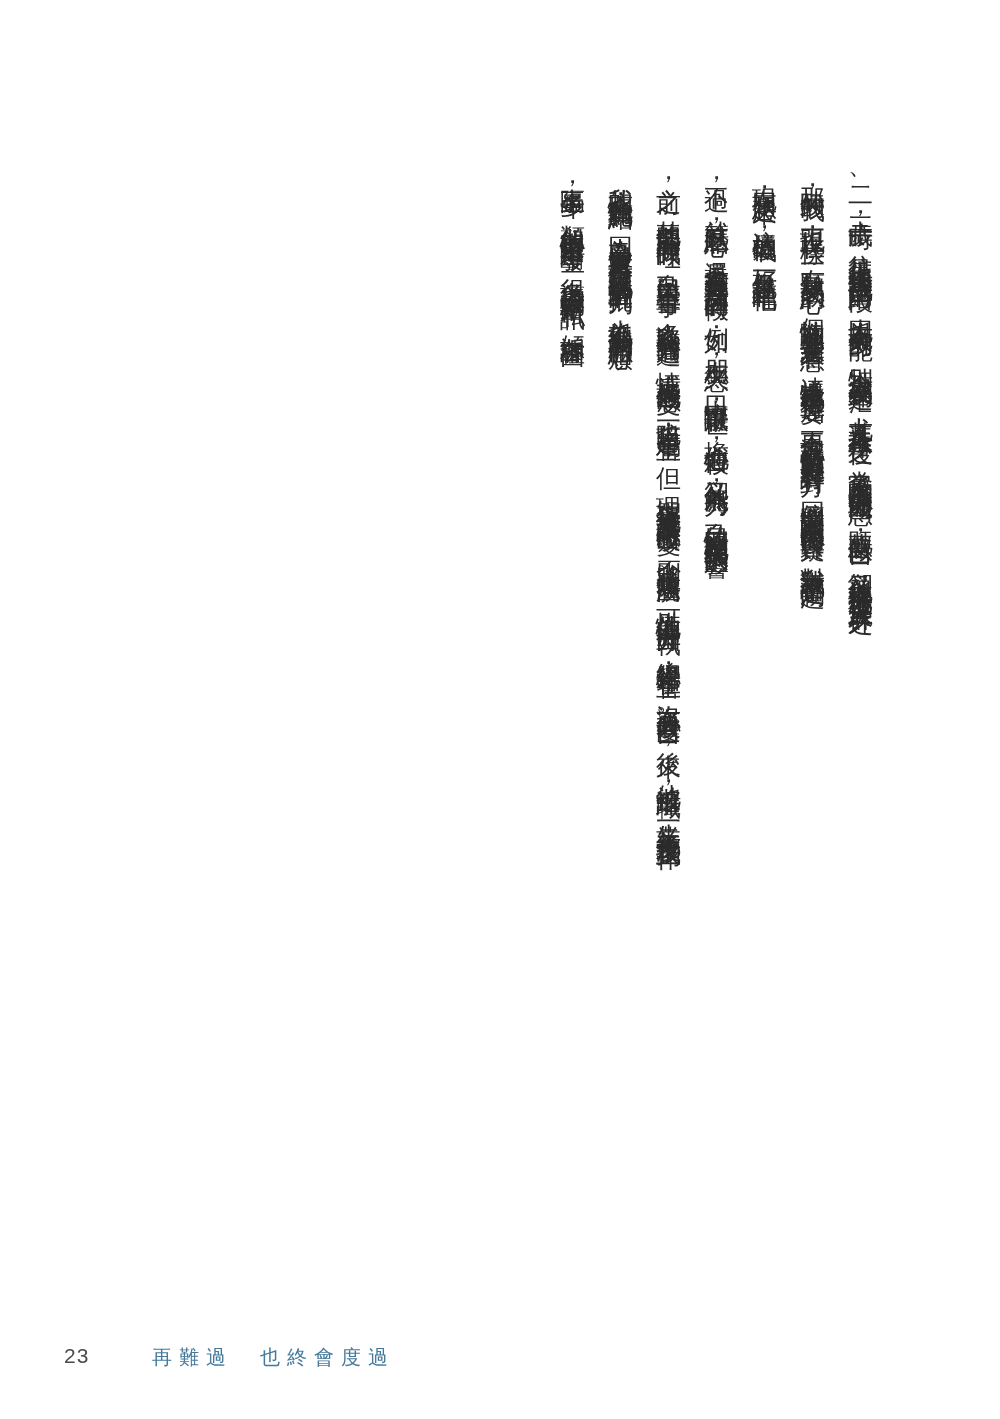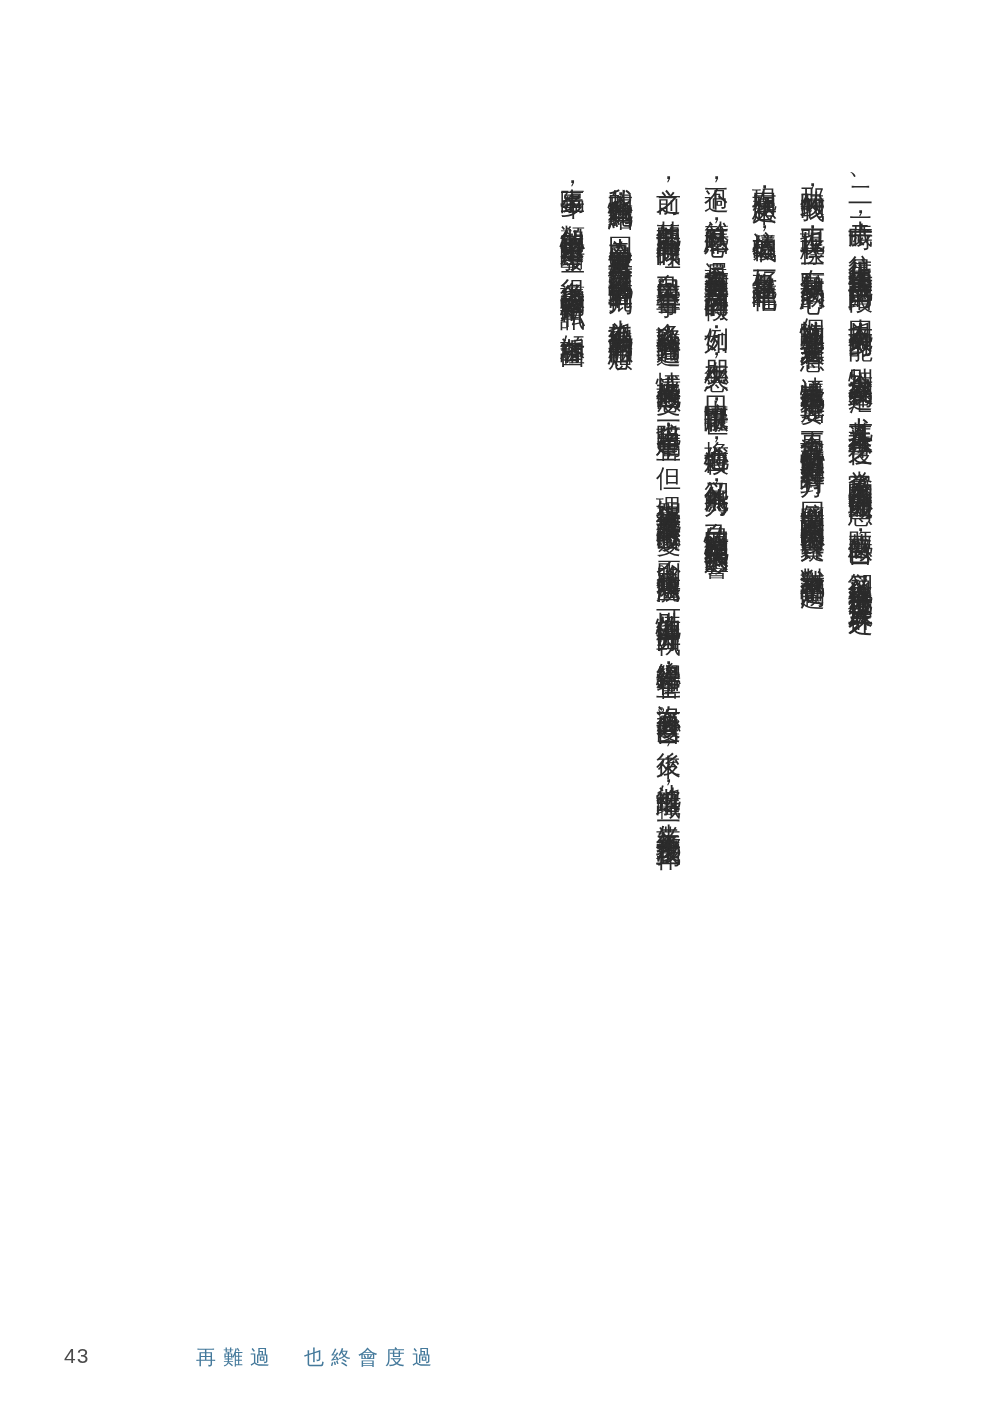--- a/index.html
+++ b/index.html
@@ -53,36 +53,35 @@
   }
   .running-title {
     position: absolute;
     left: 152px;
     top: 4px;
     font-family: Liberation Mono, monospace;
     font-size: 20px;
     color: #44799b;
     letter-spacing: 7px;
     white-space: pre;
-    margin-left: 44px;
   }
 </style>
 </head>
 <body>
 
 <div class="page">
 
   <main class="text-block">
     <p>二、三十歲時，往往是人生中渴望尋找自己的階段，也因為有太多的可能，特別令人容易感到迷茫。尤其進入社會工作之後，常會為了人際關係的處理而困惑。既想要做自己，卻又發現無法完全遺世獨立於人群之外。</p>
     <p>那時候的我，也跟現在一樣，有一顆敏感易動的心。個性隨和到非常樂意替人著想，連犧牲自己都不覺得委屈，更不會認為自己所做的舉動是在討好對方。同儕之間對於人際關係的困擾與質疑，對我來說都不是問題。</p>
     <p>現在回想起來，這樣的傻氣，好像也是一種幸福吧？</p>
     <p>不過，就算這麼貼心，還是會有難過到無法支撐自己的時候。例如：朋友失戀，口中嚷嚷說厭世，擔心他自殺，卻又無能為力，自己的情緒為此受到很大的影響。</p>
     <p>之前，其他部門的同事向我傾吐，自己與主管不合等事。多次聆聽對方的遭遇，情感上支持他的感受，也陪著一起罵主管，但，理智上覺得他應該要及時做出改變，否則將永遠無法脫困。可惜他的個性十分固執，總覺得錯在主管，沒有必要改變自己。後來，他被迫離職，失業一年多都沒找到工作。</p>
     <p>我的心情也為此糾結，因為自己並沒有真正百分之百很認同他對主管的批判，也為他不聽我的勸告而心煩。</p>
     <p>事隔多年，類似的事情還是不斷發生。很多讀者透過網路留下私訊，傾訴各種困</p>
   </main>
 
   <div class="footer">
-    <span class="page-number">43</span>
+    <span class="page-number">23</span>
     <span class="running-title">再難過　也終會度過</span>
   </div>
 
 </div>
 
 </body></html>

